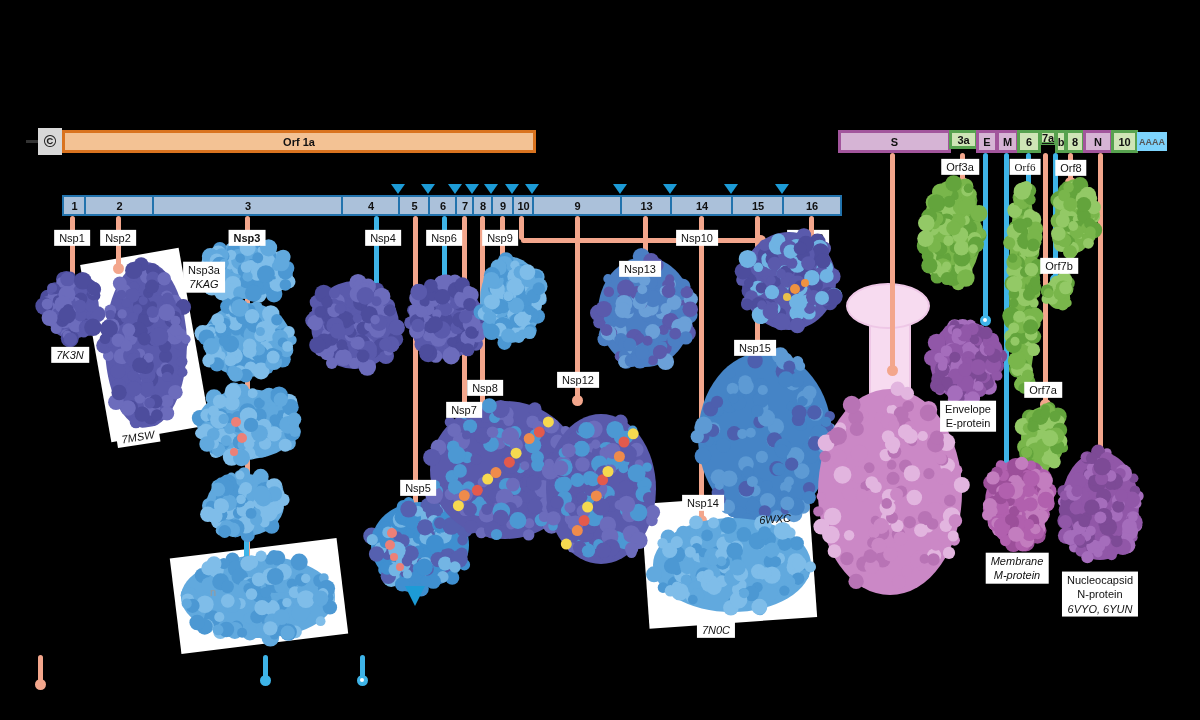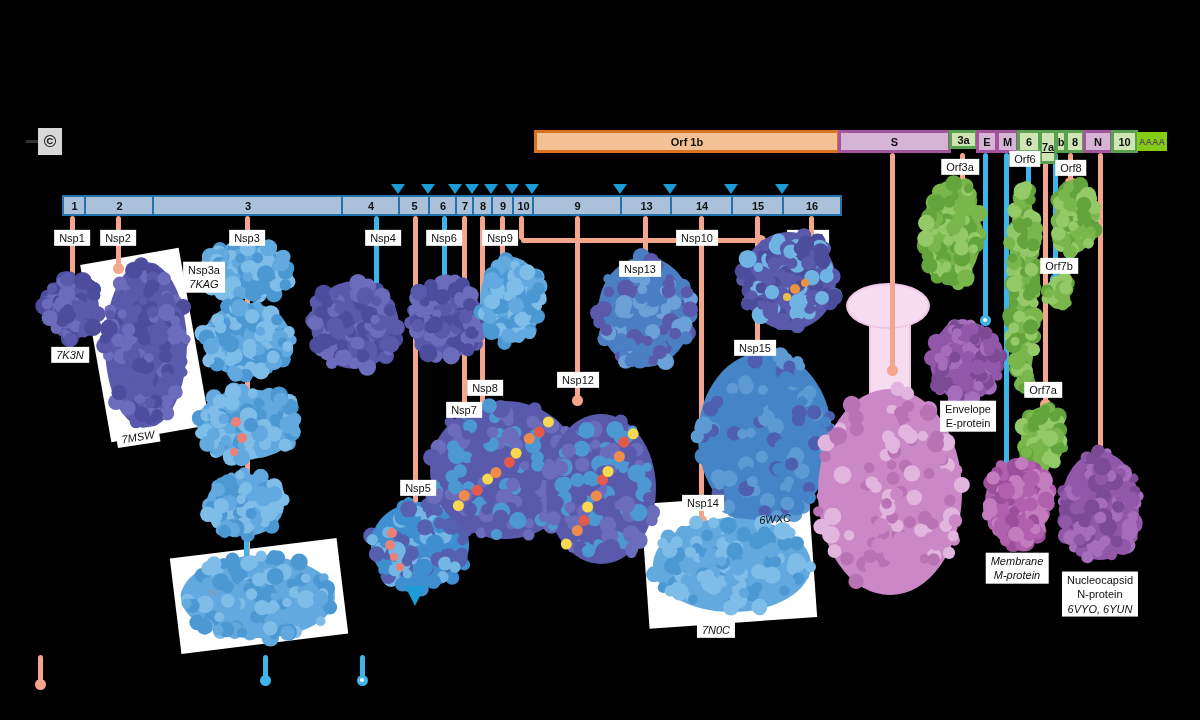--- a/index.html
+++ b/index.html
@@ -6,21 +6,21 @@
   #canvas{position:relative;width:1200px;height:720px;background:#000;overflow:hidden;
           font-family:"Liberation Sans",sans-serif;}
   .seg{position:absolute;box-sizing:border-box;display:flex;align-items:center;justify-content:center;
        font-weight:bold;font-size:11px;color:#111;}
   .seg.orange{background:#f3c294;border:3px solid #d9731f;}
   .seg.purple{background:#d6b4d5;border:3px solid #a2559c;}
   .seg.green {background:#cfe5b6;border:3px solid #57a24f;}
   .seg.nsp   {background:#abc1da;border:2px solid #2273ad;}
   .capbox{position:absolute;background:#d8d8d8;display:flex;align-items:center;justify-content:center;
           font-size:17px;color:#222;font-weight:bold;}
-  .tailbox{position:absolute;background:#84cc16;display:flex;align-items:center;justify-content:center;
+  .tailbox{position:absolute;background:#7dd3fc;display:flex;align-items:center;justify-content:center;
            font-size:9px;color:#555;font-weight:bold;letter-spacing:0;}
   .tick{position:absolute;background:#333;}
   .vln,.hln{position:absolute;border-radius:3px;}
   .dot{position:absolute;border-radius:50%;}
   .dotwhite{position:absolute;border-radius:50%;background:#fff;}
   .tri{position:absolute;width:0;height:0;border-left:7px solid transparent;border-right:7px solid transparent;}
   .card{position:absolute;background:#ffffff;}
   .lbl{position:absolute;transform:translate(-50%,-50%);background:#fff;padding:1px 5px;
        font-size:11px;color:#111;text-align:center;line-height:1.3;white-space:nowrap;}
   .lbl.nobox{background:transparent;padding:0;}
@@ -2930,27 +2930,27 @@
         <circle cx="1070.6" cy="537.5" r="7.5" fill="#a56dbc"></circle>
         <circle cx="1079.4" cy="540.0" r="5.8" fill="#9157a8"></circle>
         <circle cx="1121.4" cy="495.6" r="6.5" fill="#9157a8"></circle>
         <circle cx="1102.2" cy="466.5" r="8.7" fill="#7d4a96"></circle>
         <circle cx="1087.4" cy="557.2" r="6.1" fill="#a56dbc"></circle>
       </g>
     </svg>
   <div class="layer" id="layer-bars">
       <div class="tick" style="left: 26px; top: 140px; width: 12px; height: 3px;"></div>
       <div class="capbox" style="left: 38px; top: 128px; width: 24px; height: 27px;">©</div>
-      <div class="seg orange" style="left: 534px; top: 130px; width: 306px; height: 23px;">Orf 1b</div>
+      <div class="seg orange" style="left: 62px; top: 130px; width: 474px; height: 23px;">Orf 1a</div>
       <div class="seg purple" style="left: 838px; top: 130px; width: 113px; height: 23px;">S</div>
       <div class="seg green" style="left: 949px; top: 130px; width: 29px; height: 19px;">3a</div>
       <div class="seg purple" style="left: 976px; top: 130px; width: 22px; height: 23px;">E</div>
       <div class="seg purple" style="left: 996px; top: 130px; width: 23px; height: 23px;">M</div>
       <div class="seg green" style="left: 1017px; top: 130px; width: 24px; height: 23px;">6</div>
-      <div class="seg green" style="left: 1039px; top: 130px; width: 18px; height: 34px; text-decoration: underline;">7a</div>
+      <div class="seg green" style="left: 1039px; top: 130px; width: 18px; height: 15px; text-decoration: underline;">7a</div>
       <div class="seg green" style="left: 1055px; top: 130px; width: 12px; height: 23px;">b</div>
       <div class="seg green" style="left: 1065px; top: 130px; width: 20px; height: 23px;">8</div>
       <div class="seg purple" style="left: 1083px; top: 130px; width: 30px; height: 23px;">N</div>
       <div class="seg green" style="left: 1111px; top: 130px; width: 27px; height: 23px;">10</div>
       <div class="tailbox" style="left: 1137px; top: 132px; width: 30px; height: 19px;">AAAA</div>
       <div class="seg nsp" style="left: 62px; top: 195px; width: 25px; height: 21px;">1</div>
       <div class="seg nsp" style="left: 84px; top: 195px; width: 71px; height: 21px;">2</div>
       <div class="seg nsp" style="left: 152px; top: 195px; width: 192px; height: 21px;">3</div>
       <div class="seg nsp" style="left: 341px; top: 195px; width: 60px; height: 21px;">4</div>
       <div class="seg nsp" style="left: 398px; top: 195px; width: 33px; height: 21px;">5</div>
@@ -2977,21 +2977,21 @@
       <div class="tri" style="left: 775px; top: 184px; border-top: 10px solid rgb(29, 155, 214);"></div>
       <div class="tri" style="left: 405px; top: 586px; border-left: 10px solid transparent; border-right: 10px solid transparent; border-top: 20px solid rgb(29, 155, 214);"></div>
     </div>
   <div class="layer" id="layer-labels">
       <div class="lbl" style="left: 72px; top: 238px;">
         <div>Nsp1</div>
       </div>
       <div class="lbl" style="left: 118px; top: 238px;">
         <div>Nsp2</div>
       </div>
-      <div class="lbl" style="left: 247px; top: 238px;">
+      <div class="lbl" style="left: 247px; top: 238px; font-weight: bold;">
         <div>Nsp3</div>
       </div>
       <div class="lbl" style="left: 204px; top: 277px;">
         <div>Nsp3a</div>
         <div class="it">7KAG</div>
       </div>
       <div class="lbl" style="left: 70px; top: 327px; margin-top: 28px;">
         <div class="it">7K3N</div>
       </div>
       <div class="lbl" style="left: 138px; top: 437px; transform: translate(-50%, -50%) rotate(-9deg);">
@@ -3032,21 +3032,21 @@
       </div>
       <div class="lbl" style="left: 716px; top: 630px;">
         <div class="it">7N0C</div>
       </div>
       <div class="lbl" style="left: 755px; top: 348px;">
         <div>Nsp15</div>
       </div>
       <div class="lbl" style="left: 960px; top: 167px;">
         <div>Orf3a</div>
       </div>
-      <div class="lbl" style="left: 1025px; top: 159px;">
+      <div class="lbl" style="left: 1025px; top: 167px; font-family: Liberation Serif, serif;">
         <div>Orf6</div>
       </div>
       <div class="lbl" style="left: 1071px; top: 168px;">
         <div>Orf8</div>
       </div>
       <div class="lbl" style="left: 1059px; top: 266px;">
         <div>Orf7b</div>
       </div>
       <div class="lbl" style="left: 1043px; top: 390px;">
         <div>Orf7a</div>

